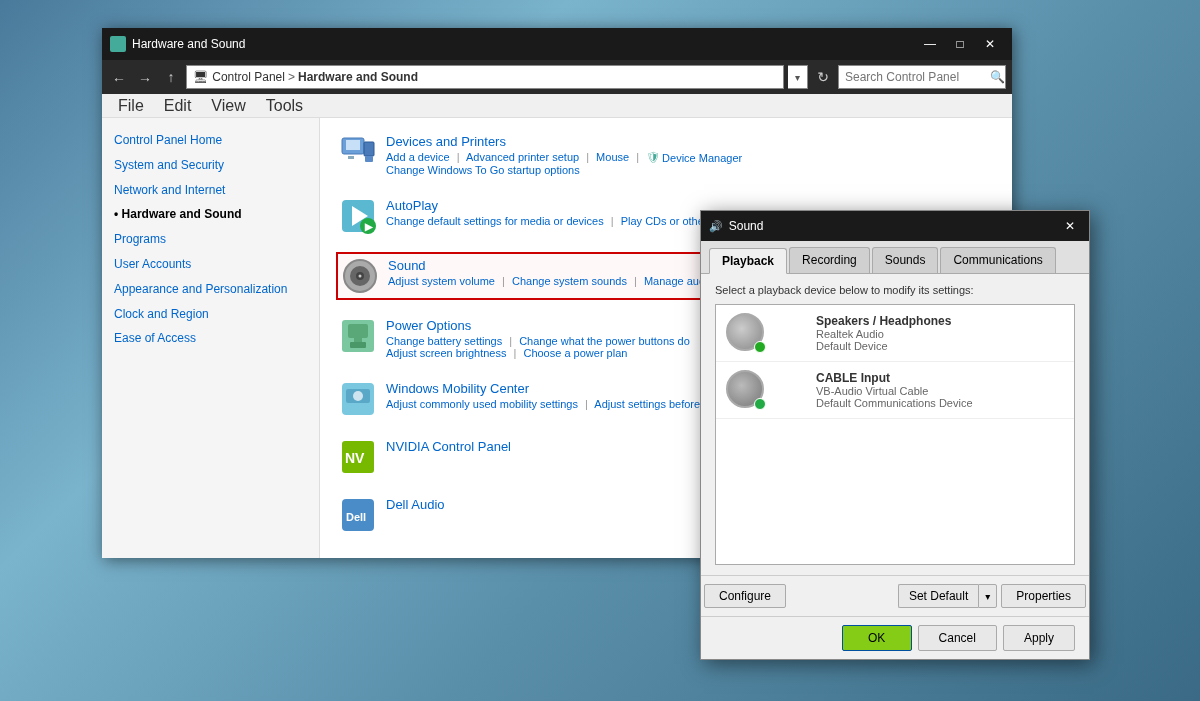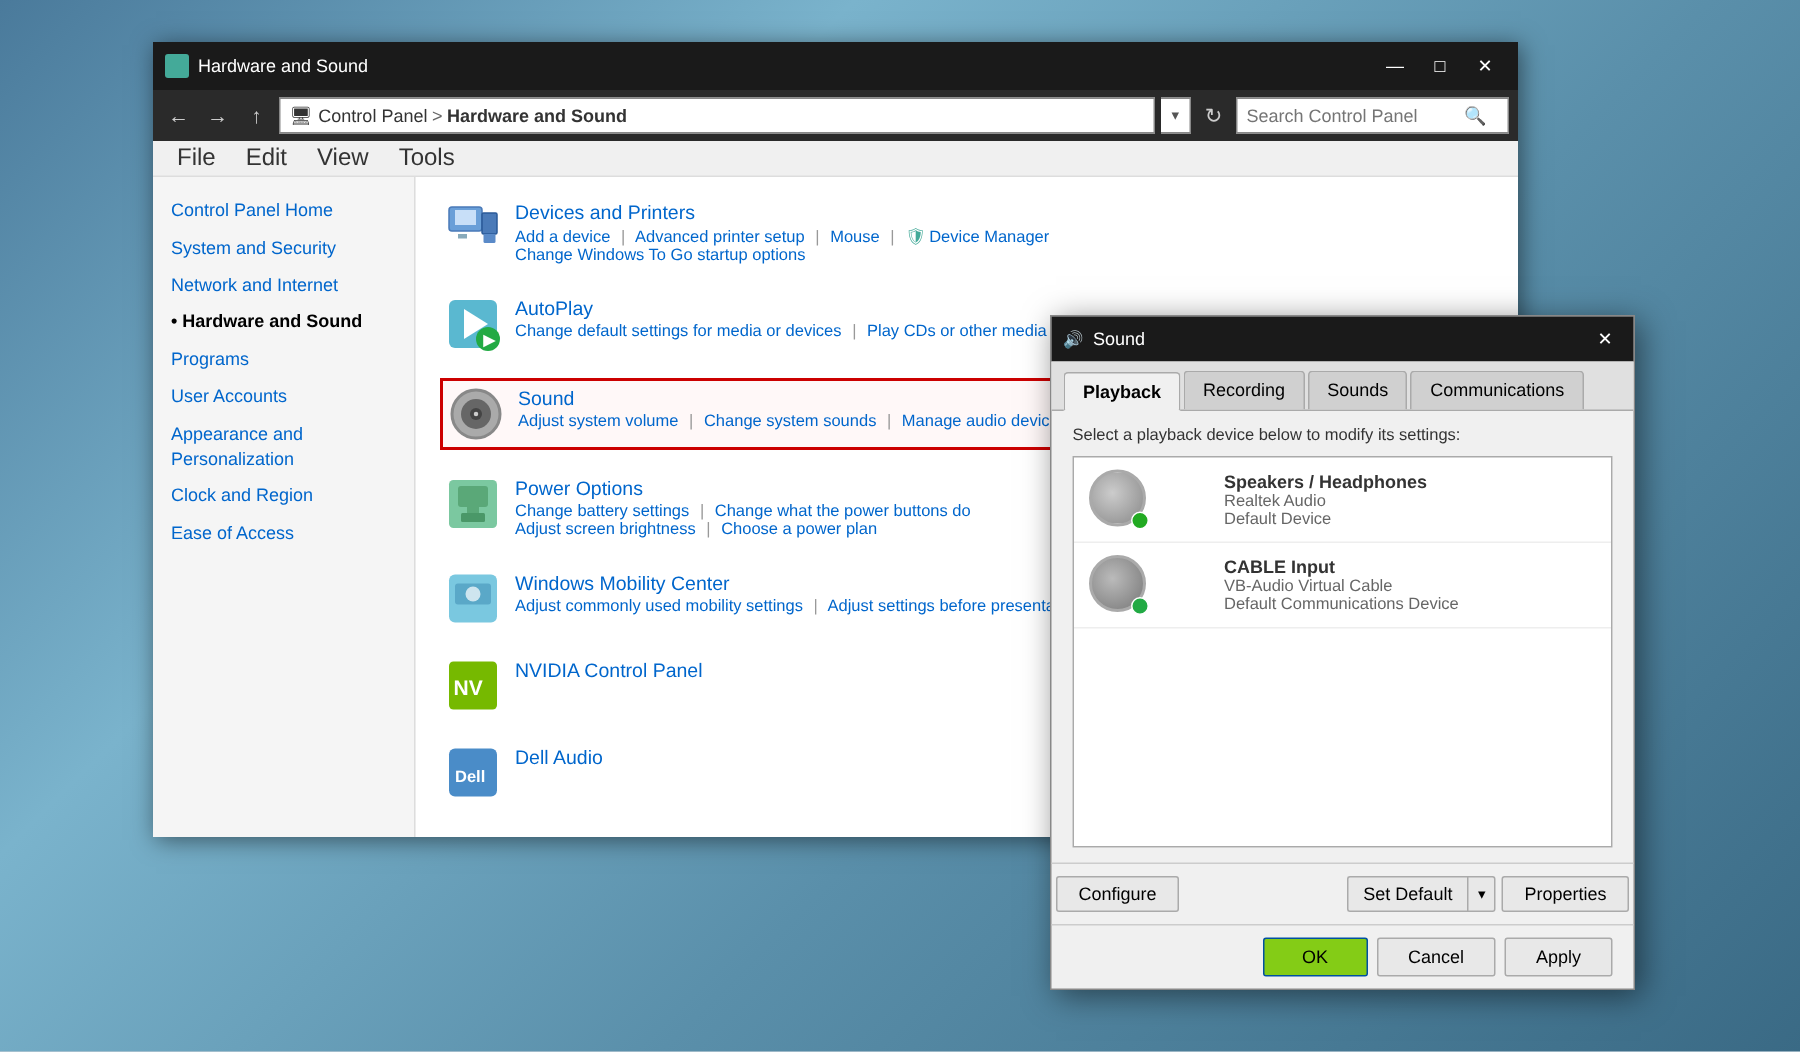--- a/index.html
+++ b/index.html
@@ -122,21 +122,21 @@
       width: 22px;
       height: 22px;
       color: #ccc;
       font-size: 14px;
       cursor: pointer;
       display: flex;
       align-items: center;
       justify-content: center;
     }
     .search-box {
-      width: 182px;
+      width: 168px;
       height: 24px;
       background: #fff;
       border: 1px solid #888;
       display: flex;
       align-items: center;
       padding: 0 6px;
     }
     .search-box input {
       border: none;
       outline: none;
@@ -163,21 +163,21 @@
       cursor: pointer;
     }
     
     .content-area {
       display: flex;
       flex: 1;
       overflow: hidden;
     }
     
     .sidebar {
-      width: 175px;
+      width: 218px;
       background: #f5f5f5;
       border-right: 1px solid #ddd;
       padding: 10px 0;
       flex-shrink: 0;
       overflow-y: auto;
     }
     .sidebar-item {
       padding: 4px 12px;
       font-size: 12px;
       color: #0066cc;

